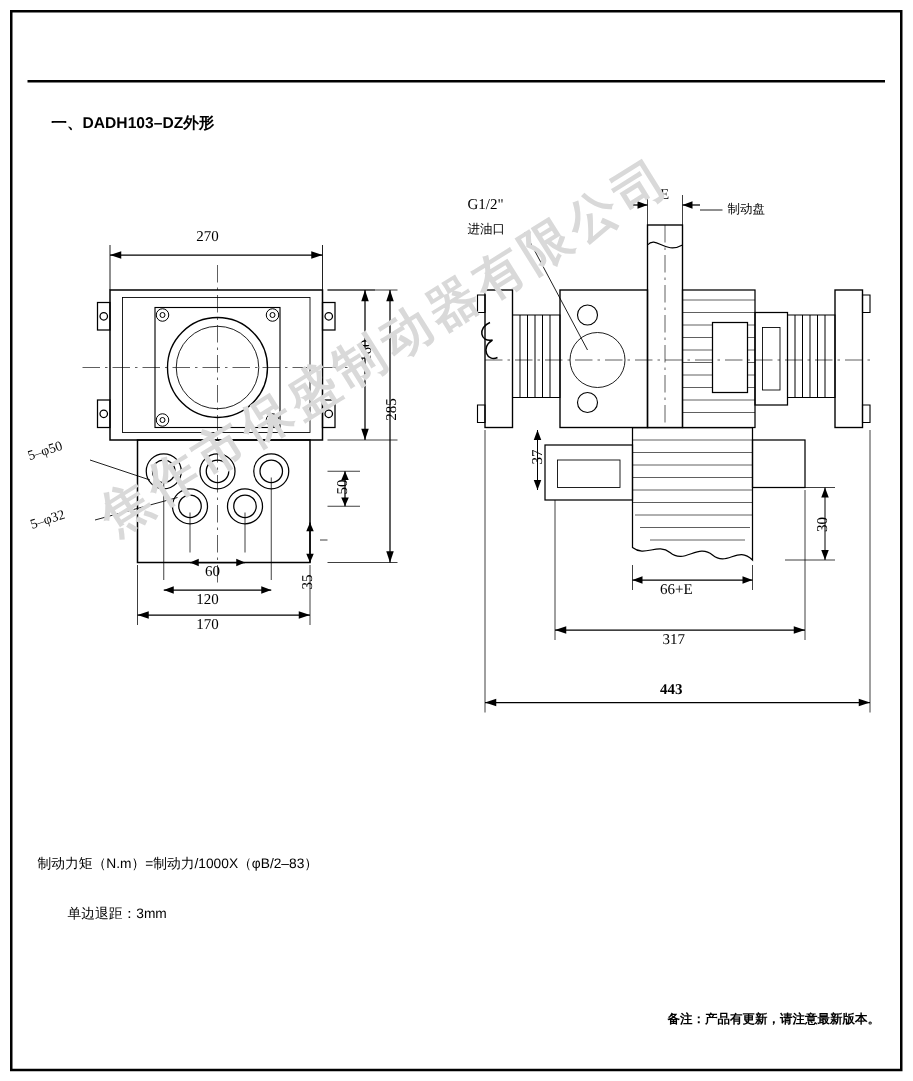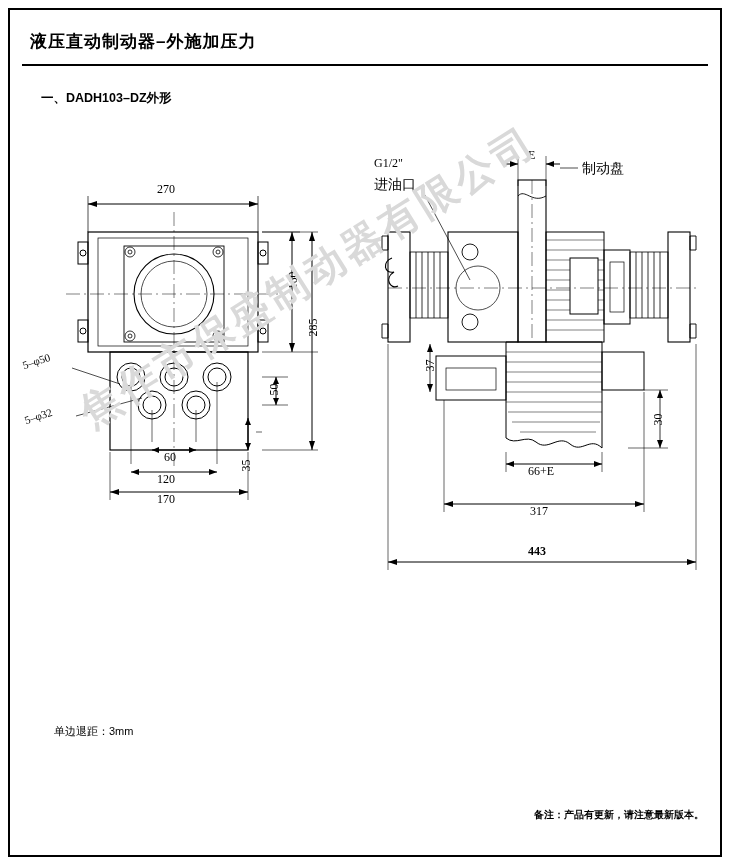--- a/index.html
+++ b/index.html
@@ -5,33 +5,32 @@
   html,body{margin:0;padding:0;background:#ffffff;}
   body{font-family:"Liberation Sans","DejaVu Sans",sans-serif;color:#000;}
   #page{position:relative;width:730px;height:865px;background:#fff;box-sizing:border-box;overflow:hidden;}
   #frame{position:absolute;left:8px;top:8px;width:714px;height:849px;border:2px solid #000;box-sizing:border-box;}
   .title{position:absolute;left:30px;top:30px;font-size:17px;font-weight:bold;letter-spacing:1px;}
   .rule{position:absolute;left:22px;width:686px;height:2px;background:#000;}
   .h2{position:absolute;font-size:12.5px;font-weight:bold;}
   .spec{position:absolute;font-size:11px;line-height:18px;}
   .note{position:absolute;right:26px;font-size:10px;font-weight:bold;}
   .dim{position:absolute;font-size:12px;font-family:"Liberation Serif","DejaVu Serif",serif;}
-  .lbl{position:absolute;font-size:14px;}
+  .lbl{position:absolute;font-size:10px;}
   svg{position:absolute;left:0;top:0;}
   .wm{position:absolute;left:140px;top:250px;width:430px;height:390px;
       transform:rotate(-32deg);color:#d9d9d9;font-size:40px;font-weight:bold;
       letter-spacing:4px;white-space:nowrap;pointer-events:none;}
 </style>
 </head>
 <body>
 
 <div id="page">
   <div id="frame"></div>
 
-  <div class="title">液压直动制动器–外施加压力</div>
   <div class="rule" style="top:64px;"></div>
 
   <div class="h2" style="left:41px;top:90px;">一、DADH103–DZ外形</div>
 
   <svg width="730" height="620" viewBox="0 0 730 620">
     <g fill="none" stroke="#000" stroke-width="1" stroke-linecap="butt">
 
       <line x1="88" y1="196" x2="88" y2="232" stroke-width="0.7"></line>
       <line x1="258" y1="196" x2="258" y2="232" stroke-width="0.7"></line>
       <line x1="88" y1="204" x2="258" y2="204"></line>
@@ -258,16 +257,17 @@
   <div class="dim" style="left:528px;top:148px;">E</div>
   <div class="dim" style="left:424px;top:358px;transform:rotate(-90deg);">37</div>
   <div class="dim" style="left:652px;top:412px;transform:rotate(-90deg);">30</div>
   <div class="dim" style="left:528px;top:464px;">66+E</div>
   <div class="dim" style="left:530px;top:504px;">317</div>
   <div class="dim" style="left:528px;top:544px;font-weight:bold;">443</div>
 
   <div class="wm">焦作市保盛制动器有限公司</div>
 
 
+  <div class="spec" style="left:30px;top:682px;">制动力矩（N.m）=制动力/1000X（φB/2–83）</div>
   <div class="spec" style="left:30px;top:722px;margin-left:24px;">单边退距：3mm</div>
 
   <div class="note" style="top:808px;">备注：产品有更新，请注意最新版本。</div>
 </div>
 
 </body></html>

